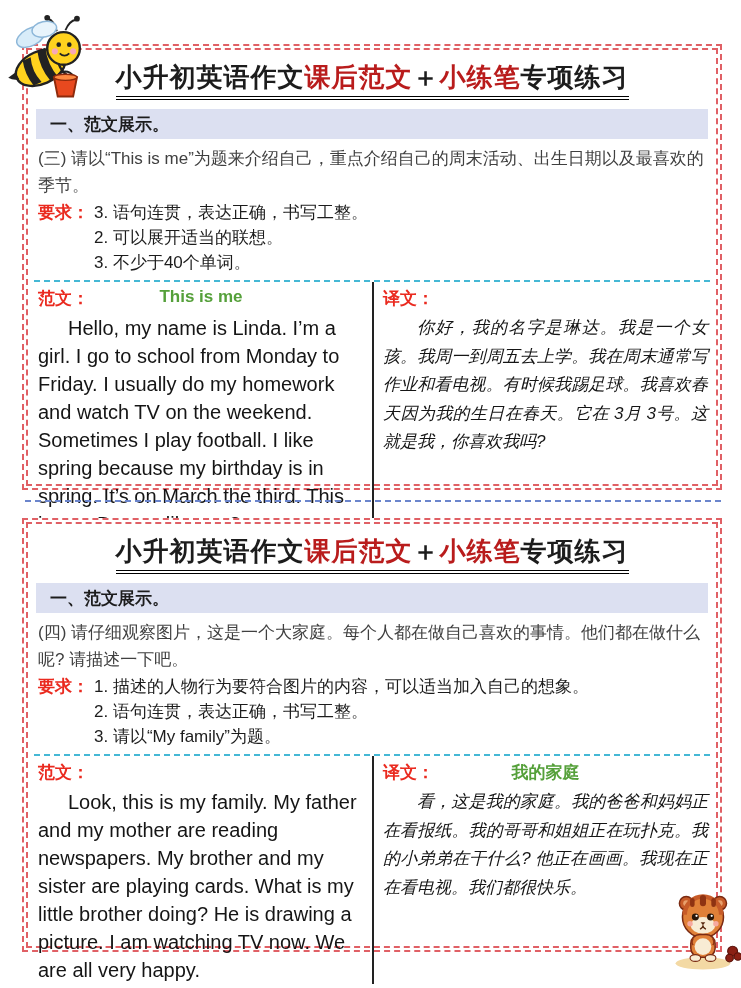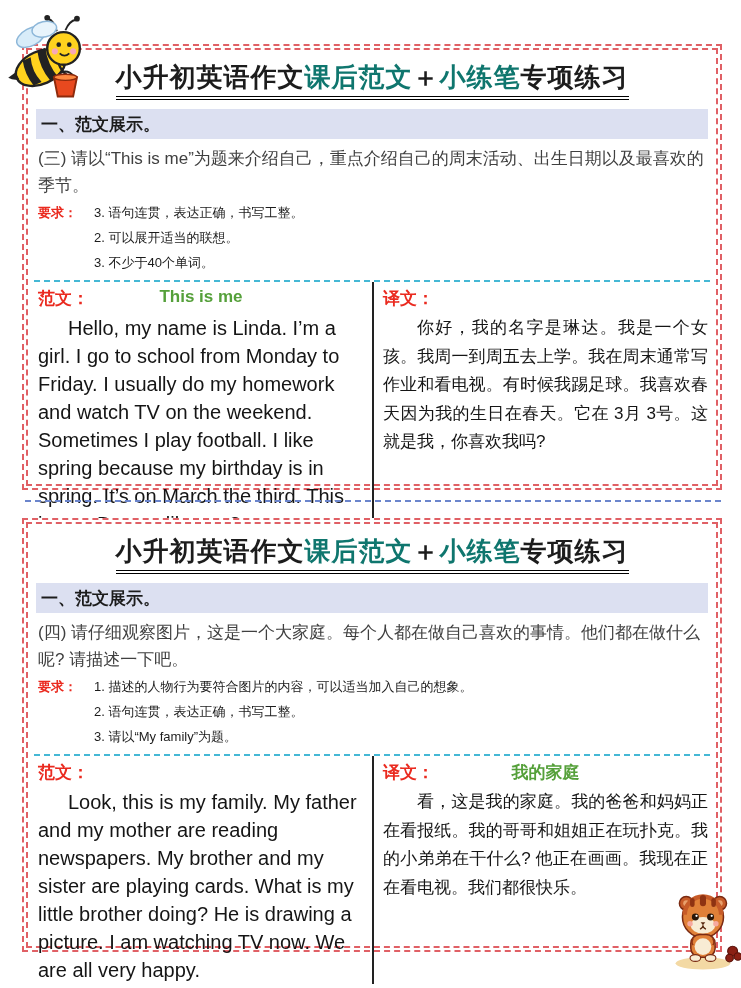--- a/index.html
+++ b/index.html
@@ -25,56 +25,56 @@
     border: 2px dashed #e06065;
     padding: 4px 6px 0 6px;
     display: flex;
     flex-direction: column;
   }
   #page1 { top: 44px; height: 446px; }
   #page2 { top: 518px; height: 434px; }
 
   .doc-title { text-align: center; margin-top: 6px; font-size: 26px; font-weight: bold; letter-spacing: 1px; }
   .doc-title .u { display: inline-block; border-bottom: 4px double #000; padding-bottom: 1px; }
-  .t-blue { color: #0f766e; }
+  .t-blue { color: #b91c1c; }
 
   .section-bar {
     margin: 9px 2px 0 2px;
     background: #dce0f1;
     font-size: 17px;
     font-weight: bold;
-    padding: 4px 10px 3px 5px;
+    padding: 4px 10px 3px 14px;
   }
 
   .prompt {
     margin: 6px 4px 0 4px;
     color: #404040;
     font-size: 17px;
     line-height: 27px;
   }
 
   .reqs { margin: 1px 4px 0 4px; }
-  .req-row { display: flex; font-size: 13px; line-height: 25px; }
+  .req-row { display: flex; font-size: 17px; line-height: 25px; }
   .req-label { color: #ea2a1f; font-weight: bold; width: 56px; flex: none; }
   .req-item + .req-item { margin-left: 42px; }
 
   .cols {
     flex: 1;
     display: flex;
     margin-top: 5px;
     border-top: 2px dashed #45b8d5;
     justify-content: space-between;
   }
   .col-left  { width: 340px; flex: none; border-right: 2px solid #222; padding: 5px 8px 0 4px; }
   .col-right { flex: 1; padding: 5px 2px 0 9px; }
   .col-head { position: relative; height: 27px; font-size: 17px; font-weight: bold; }
   .col-label { position: absolute; left: 0; top: 0; color: #ea2a1f; }
   .col-title { display: block; text-align: center; color: #55a03a; }
   .body-en { font-size: 20px; line-height: 28px; text-indent: 30px; color: #151515; }
-  .body-zh { font-size: 17px; line-height: 28.5px; text-indent: 34px; text-align: justify; color: #151515; }
+  .body-zh { font-size: 17px; line-height: 28.5px; text-indent: 34px; text-align: justify; color: #151515; font-style: italic; }
 
   .page-sep {
     position: absolute;
     left: 25px; right: 20px; top: 500px;
     border-top: 2px dashed #6b85cc;
   }
 
   .mascot { position: absolute; z-index: 5; }
   #bee   { left: 4px;  top: 10px;  width: 96px;  height: 100px; }
   #tiger { left: 668px; top: 882px; width: 76px; height: 92px; }

